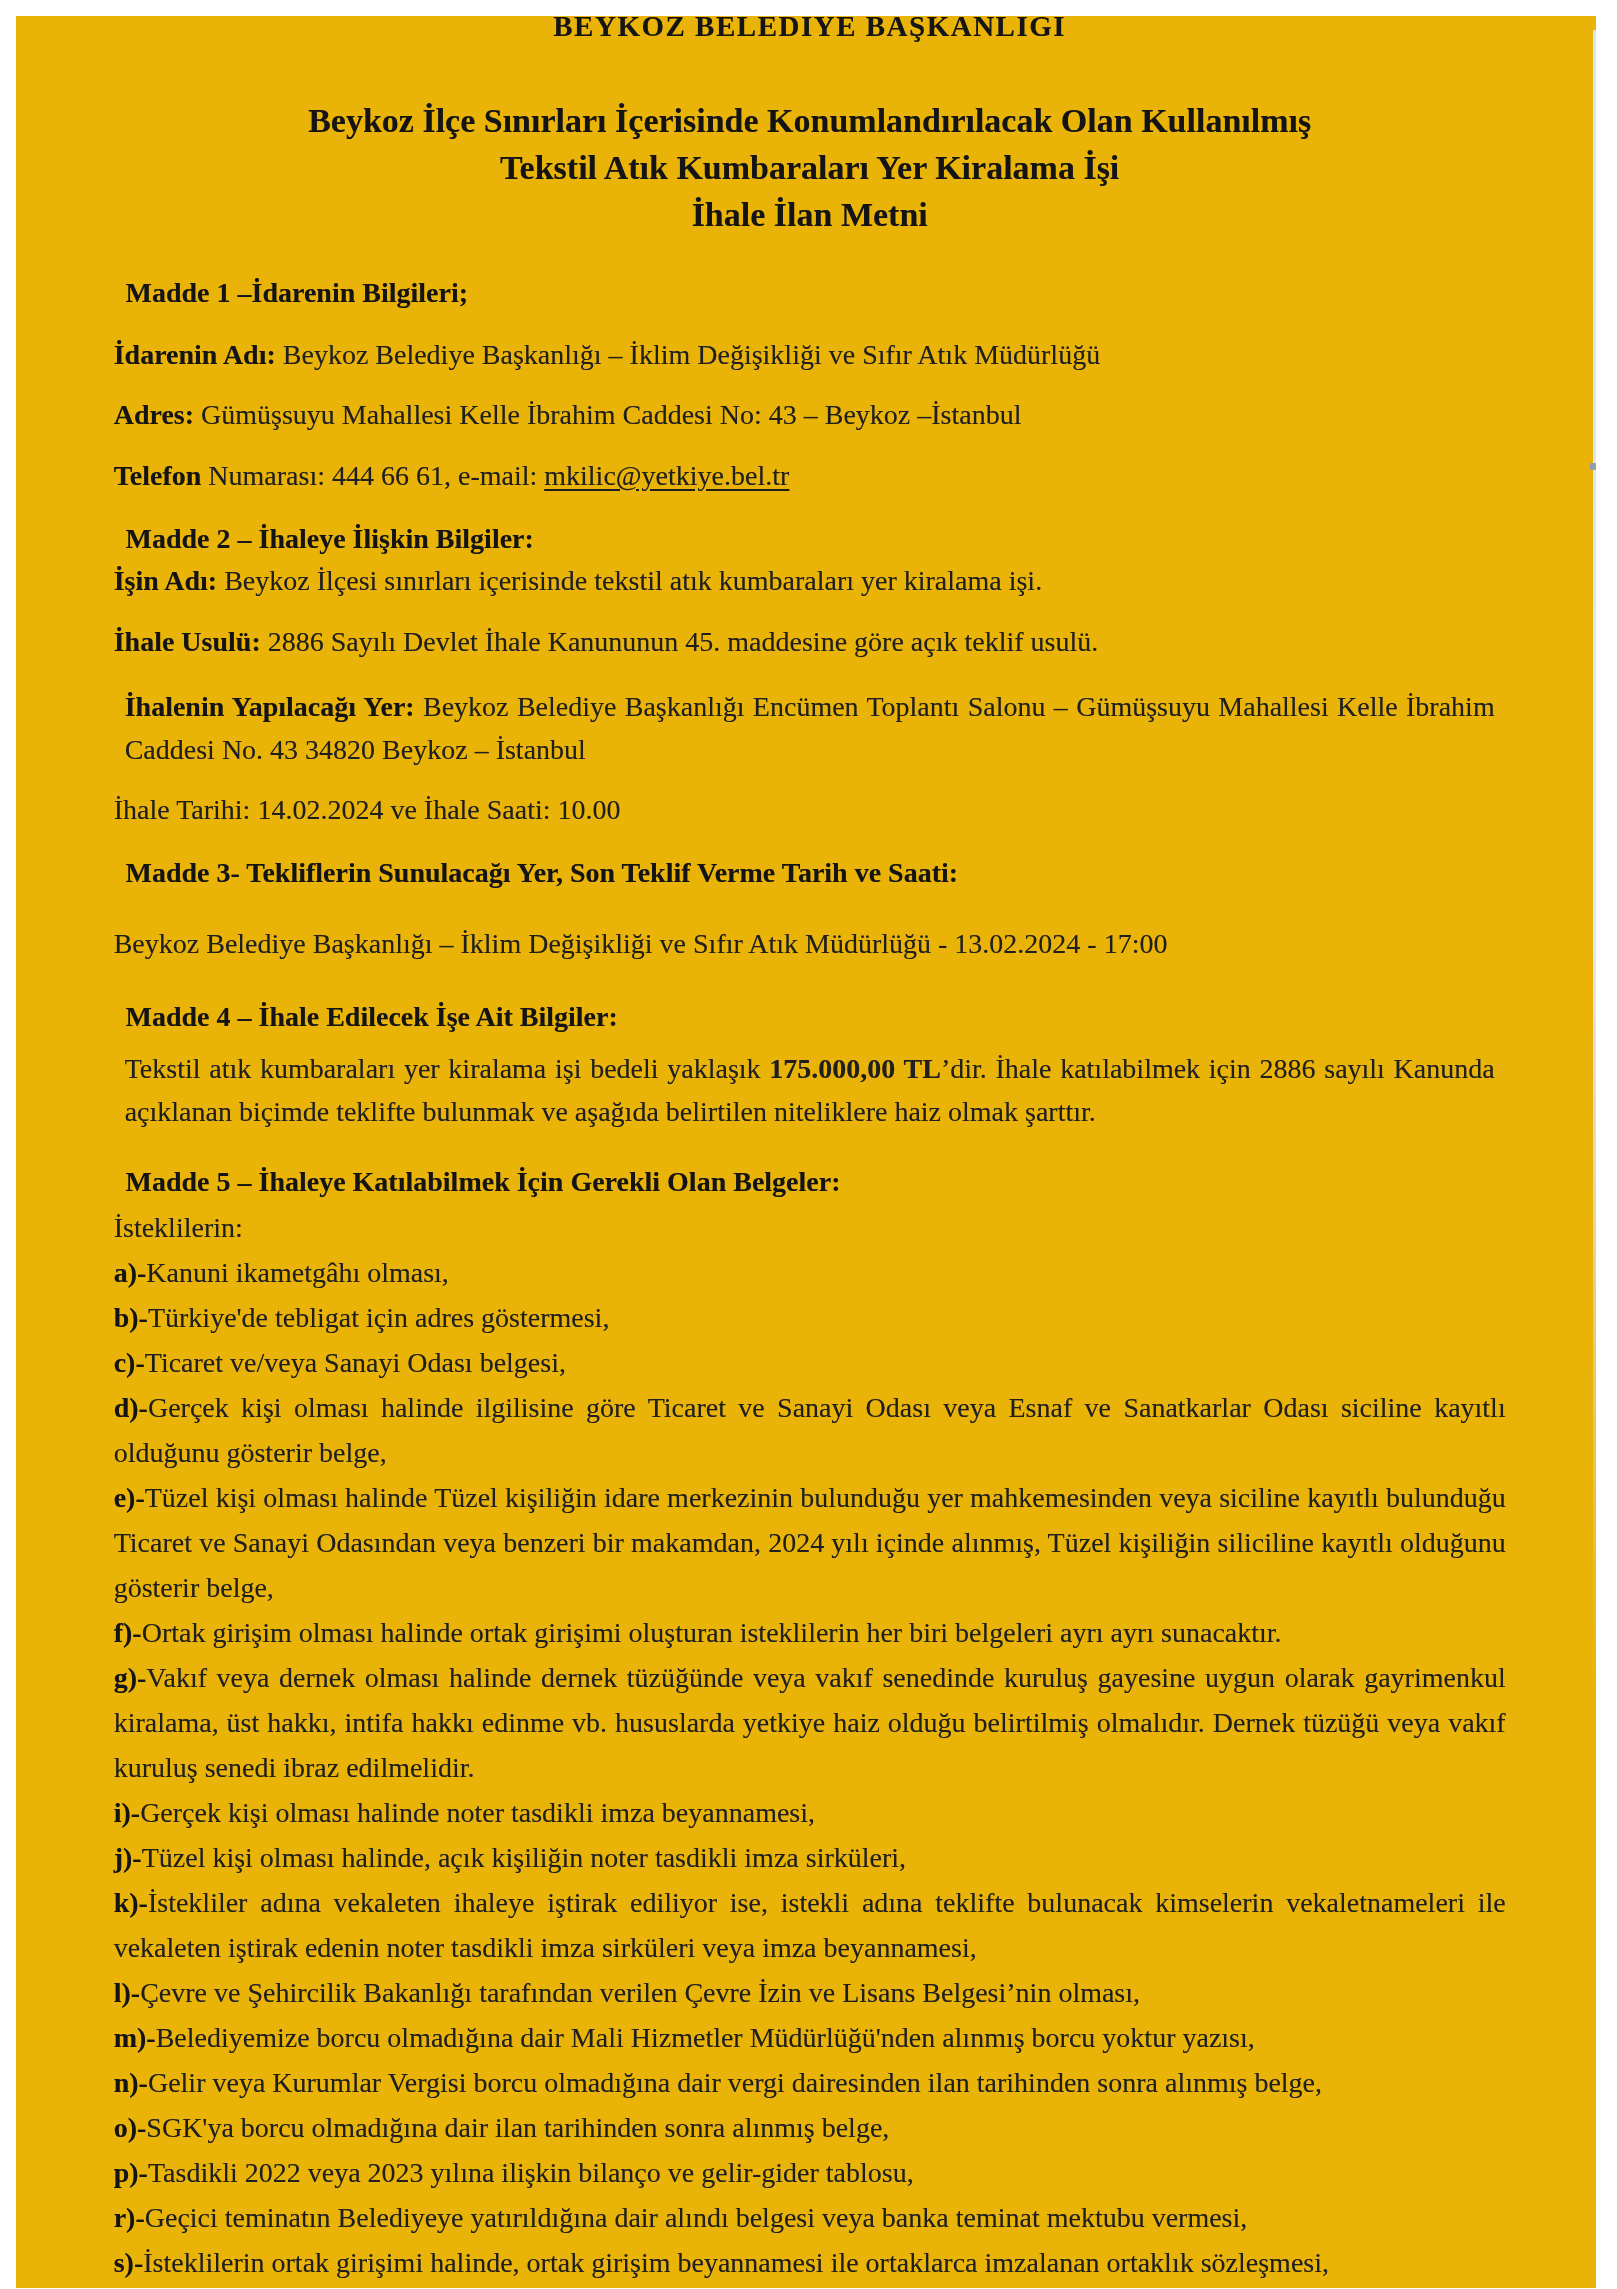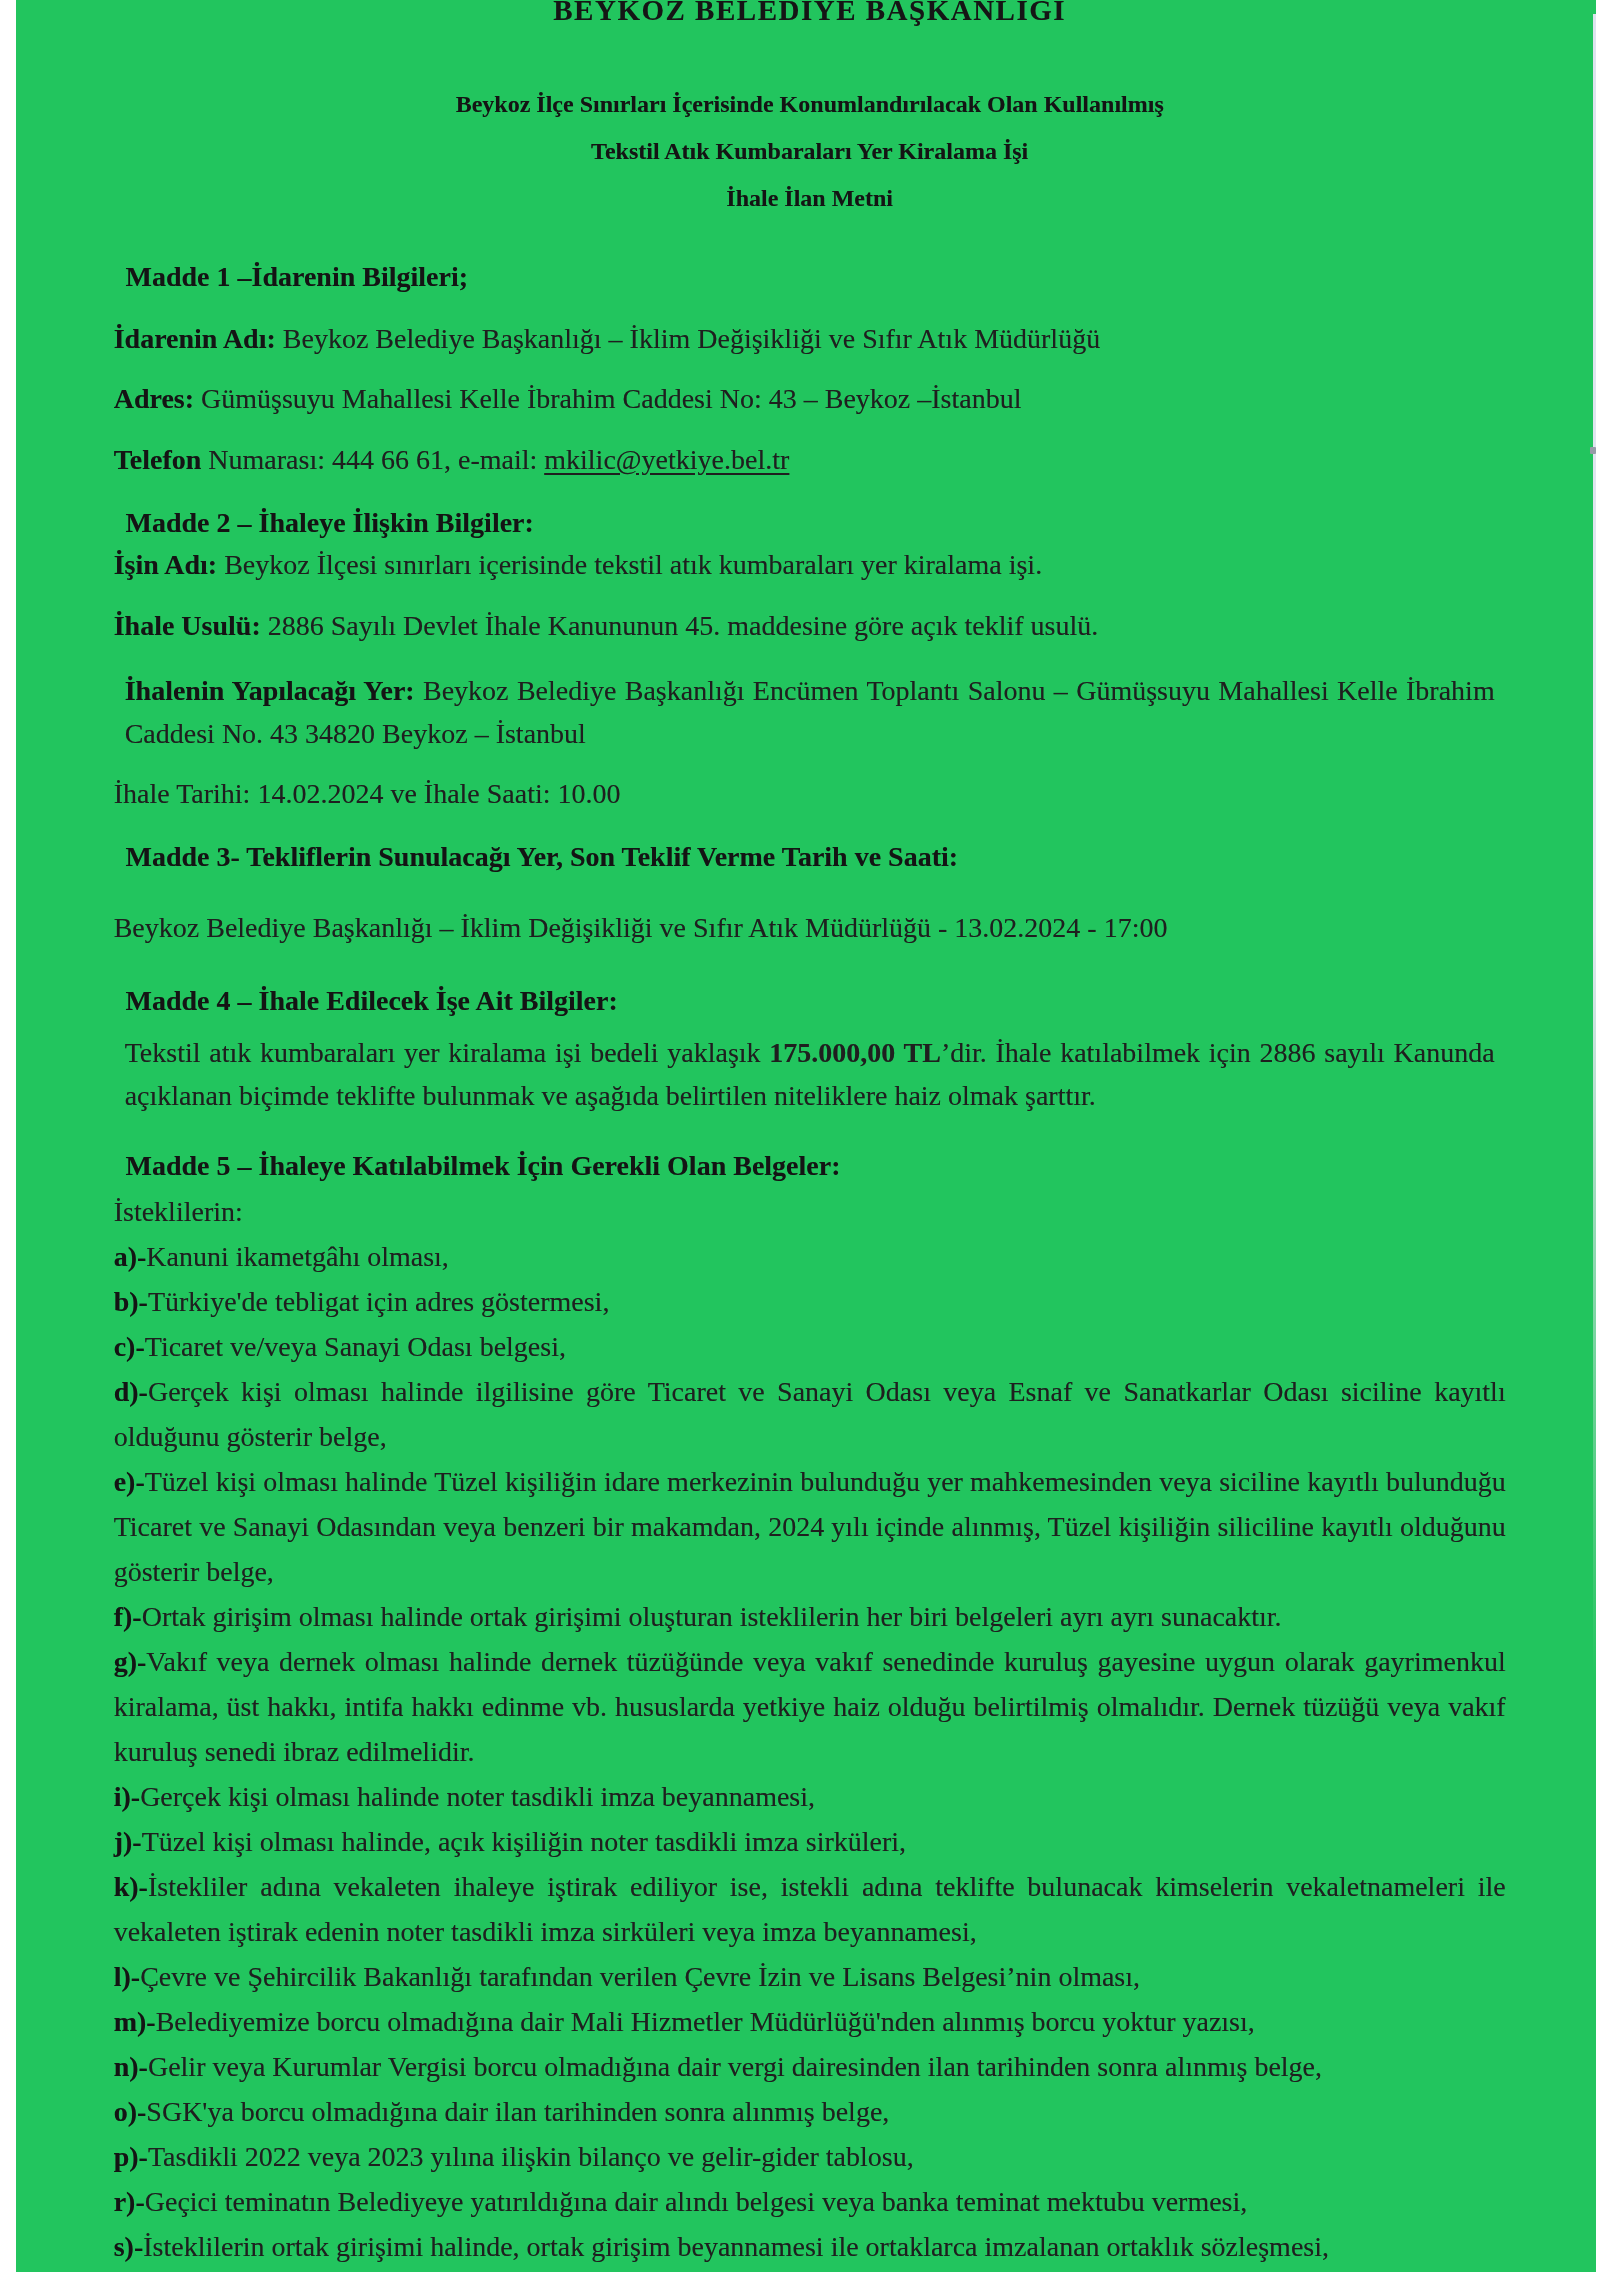--- a/index.html
+++ b/index.html
@@ -6,24 +6,24 @@
     margin: 0;
     padding: 0;
     background: #ffffff;
     width: 1617px;
     height: 2290px;
     font-family: "Liberation Serif", "DejaVu Serif", serif;
   }
   .page {
     position: absolute;
     left: 15.7px;
-    top: 0;
+    top: 16px;
     width: 1580px;
     height: 2272px;
-    background: #22c55e;
+    background: #eab308;
     overflow: hidden;
   }
   .scan-line {
     position: absolute;
     left: 1577px;
     top: 13.7px;
     width: 2.9px;
     height: 1666px;
     background: linear-gradient(to bottom, #dde3ee 0%, #e2e7f0 55%, rgba(226,231,240,0) 100%);
     pointer-events: none;
@@ -50,21 +50,21 @@
     font-size: 29px;
     font-weight: bold;
     letter-spacing: 1.5px;
     color: #151515;
     line-height: 35px;
   }
   .title-block {
     margin-top: 53px;
     text-align: center;
     font-weight: bold;
-    font-size: 24px;
+    font-size: 34px;
     line-height: 47px;
     color: #141414;
   }
   .title-block p { margin: 0; }
   .h {
     font-weight: bold;
     color: #141414;
     margin: 0;
     line-height: 39px;
     text-indent: 11.8px;

